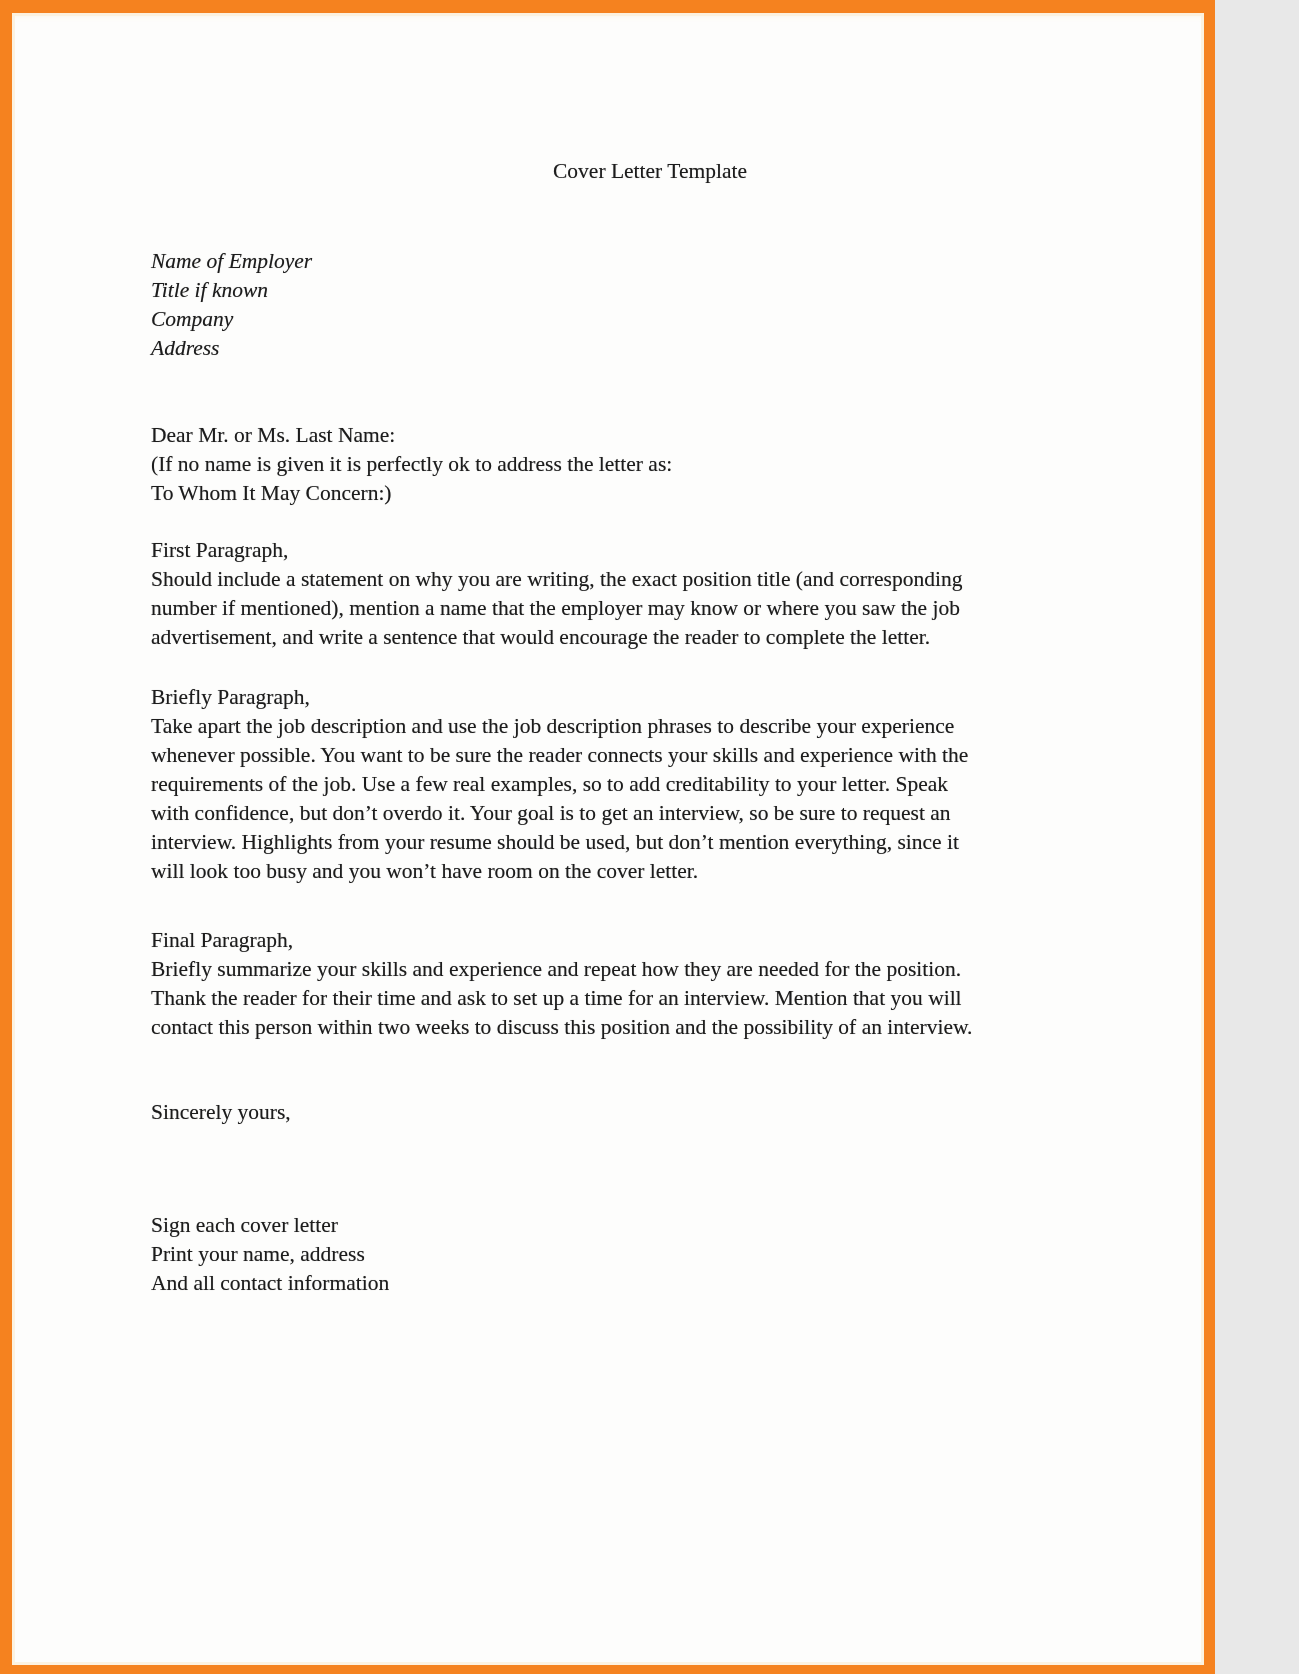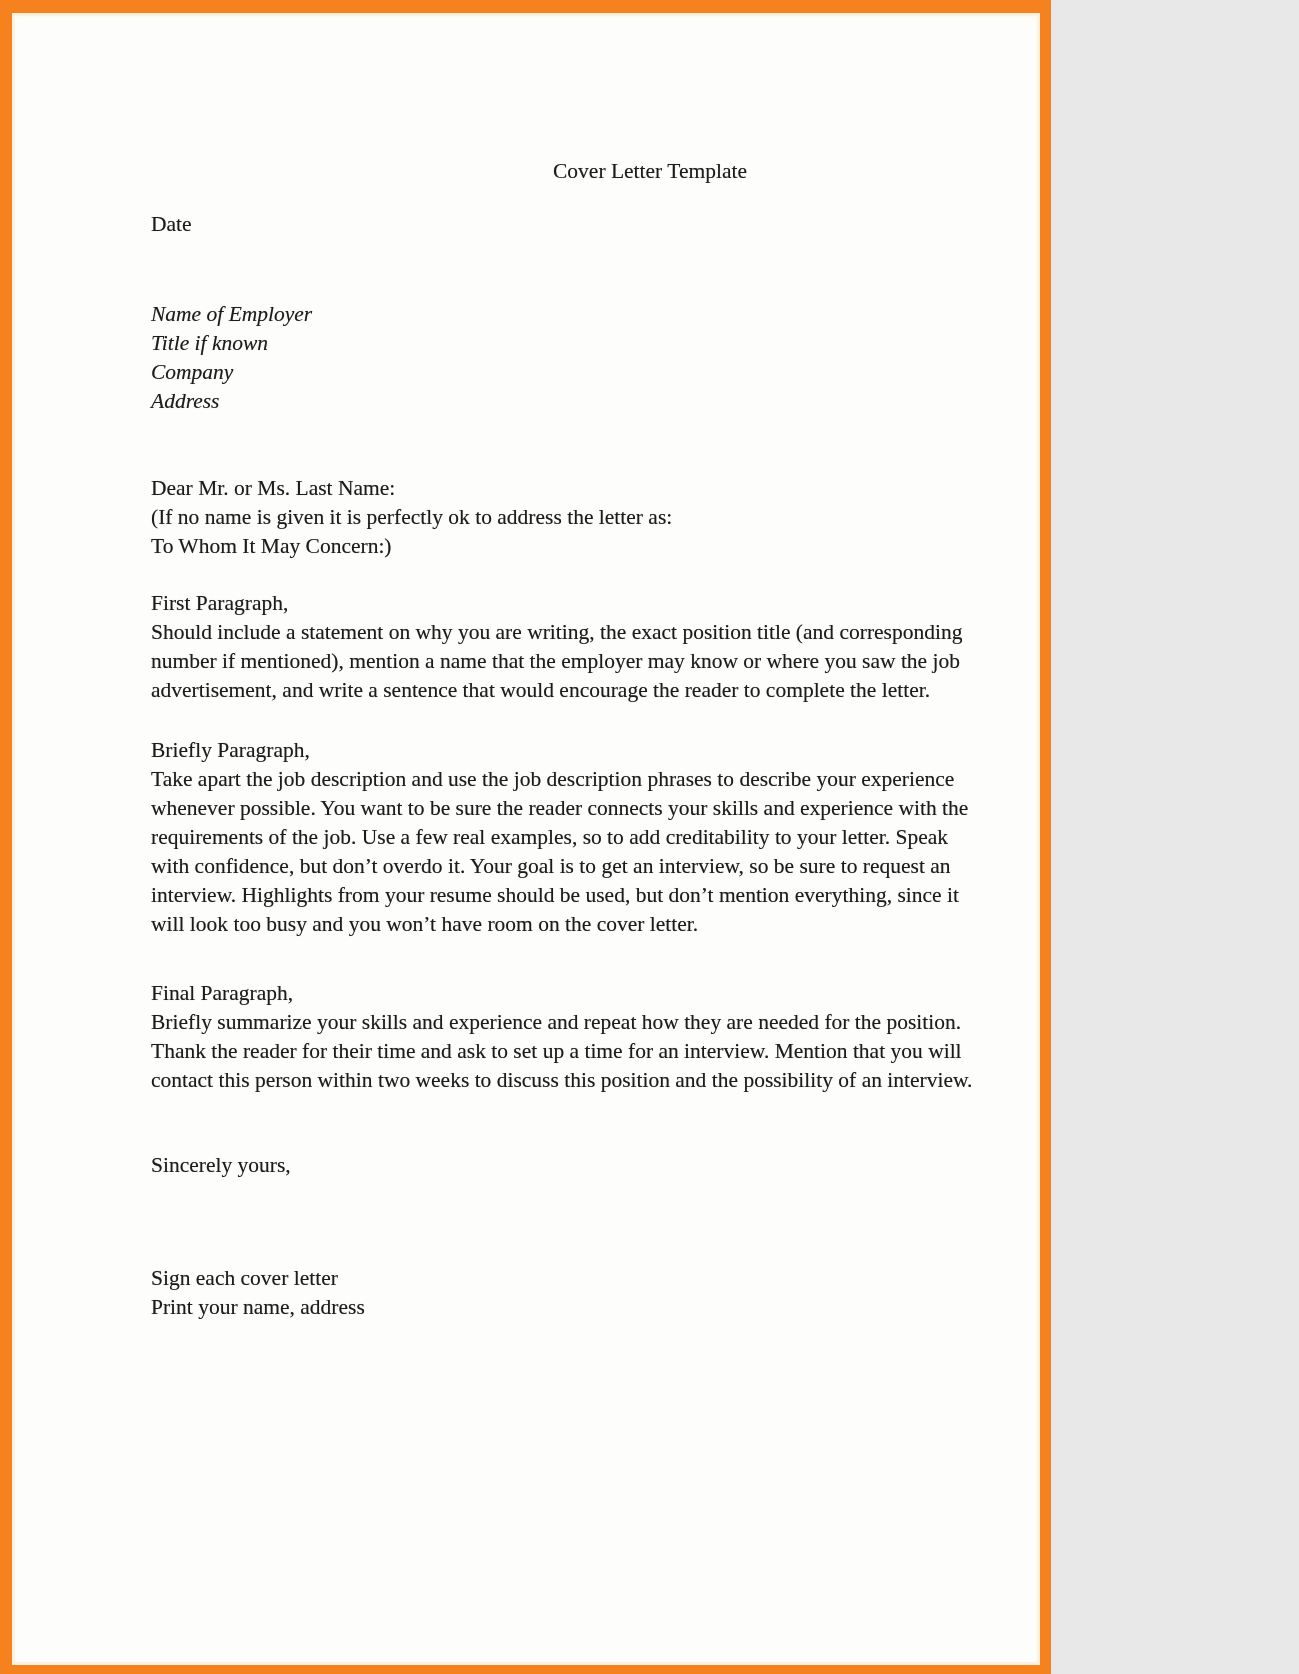--- a/index.html
+++ b/index.html
@@ -2,21 +2,21 @@
 <html style="--border-color: #F5821F; --paper-color: #FDFDFC; --text-color: #1C1C1C;"><head>
 <meta charset="utf-8">
 <style>
   html, body {
     margin: 0;
     padding: 0;
     background: #e8e8e8;
   }
   .frame {
     position: relative;
-    width: 1051px;
+    width: 1215px;
     height: 1674px;
     background: var(--border-color, #F5821F);
     overflow: hidden;
   }
   .paper {
     position: absolute;
     top: 13px;
     left: 12px;
     right: 11px;
     bottom: 9px;
@@ -51,21 +51,20 @@
 </style>
 </head>
 <body>
 
 <div class="frame">
   <div class="paper">
     <div class="doc">
 
       <div class="doc-title line">Cover Letter Template</div>
 
-      <div class="date-line line">Date</div>
 
       <div class="recipient-block">
         <div class="line">Name of Employer</div>
         <div class="line">Title if known</div>
         <div class="line">Company</div>
         <div class="line">Address</div>
       </div>
 
       <div class="salutation-block">
         <div class="line">Dear Mr. or Ms. Last Name:</div>
@@ -95,17 +94,18 @@
         <div class="line">Briefly summarize your skills and experience and repeat how they are needed for the position.</div>
         <div class="line">Thank the reader for their time and ask to set up a time for an interview. Mention that you will</div>
         <div class="line">contact this person within two weeks to discuss this position and the possibility of an interview.</div>
       </div>
 
       <div class="closing-line line">Sincerely yours,</div>
 
       <div class="signature-block">
         <div class="line">Sign each cover letter</div>
         <div class="line">Print your name, address</div>
+        <div class="line">And all contact information</div>
       </div>
 
     </div>
   </div>
 </div>
 
 </body></html>

